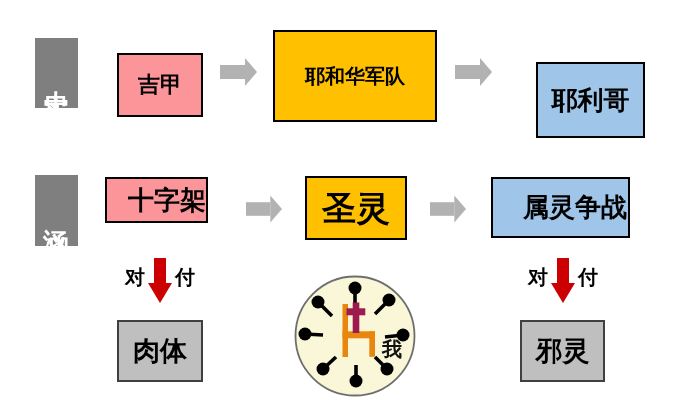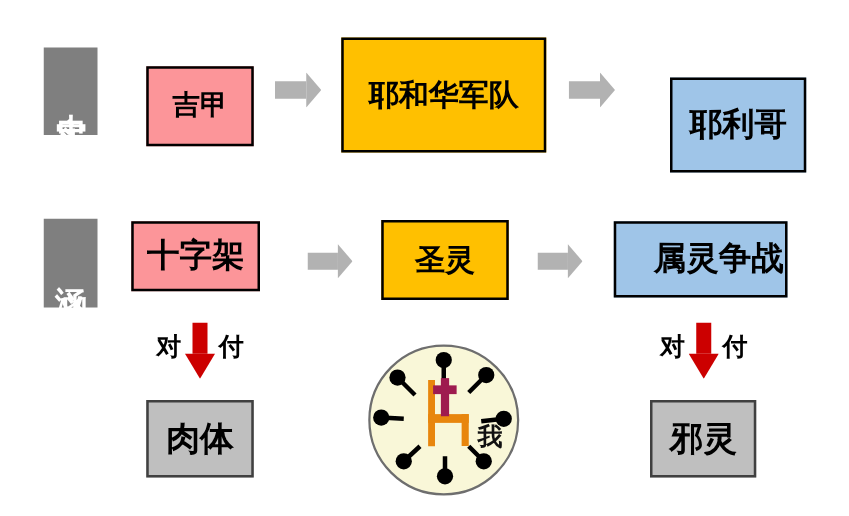--- a/index.html
+++ b/index.html
@@ -85,51 +85,51 @@
     <span>吉甲</span>
   </div>
 
   <span class="abs arrow-wrap" style="left:220px; top:58px;">
     <svg width="37" height="28" viewBox="0 0 37 28">
       <rect x="0" y="7" width="25" height="14" fill="#B2B2B2"></rect>
       <polygon points="25,0 37,14 25,28" fill="#B2B2B2"></polygon>
     </svg>
   </span>
 
-  <div class="fbox gold" style="left:273px; top:30px; width:164px; height:92px; font-size:24px;text-align:right;">
+  <div class="fbox gold" style="left:273px; top:30px; width:164px; height:92px; font-size:20px;text-align:right;">
     <span>耶和华军队</span>
   </div>
 
   <span class="abs arrow-wrap" style="left:455px; top:58px;">
     <svg width="37" height="28" viewBox="0 0 37 28">
       <rect x="0" y="7" width="25" height="14" fill="#B2B2B2"></rect>
       <polygon points="25,0 37,14 25,28" fill="#B2B2B2"></polygon>
     </svg>
   </span>
 
   <div class="fbox blue" style="left:536px; top:42px; width:109px; height:76px; font-size:26px;margin-top:20px;">
     <span>耶利哥</span>
   </div>
 
   <div class="rowlabel" style="left:35px; top:175px; width:43px; height:71px;">
     <span>涵义</span>
   </div>
 
-  <div class="fbox pink" style="left:105px; top:177px; width:103px; height:56px; font-size:26px;">
+  <div class="fbox pink" style="left:105px; top:177px; width:103px; height:46px; font-size:26px;align-items:flex-end;">
     <span>十字架</span>
   </div>
 
   <span class="abs arrow-wrap" style="left:246px; top:195px;">
     <svg width="36" height="28" viewBox="0 0 37 28">
       <rect x="0" y="7" width="25" height="14" fill="#B2B2B2"></rect>
       <polygon points="25,0 37,14 25,28" fill="#B2B2B2"></polygon>
     </svg>
   </span>
 
-  <div class="fbox gold" style="left:305px; top:176px; width:102px; height:64px; font-size:24px;">
+  <div class="fbox gold" style="left:305px; top:176px; width:102px; height:64px; font-size:34px;">
     <span>圣灵</span>
   </div>
 
   <span class="abs arrow-wrap" style="left:430px; top:195px;">
     <svg width="36" height="28" viewBox="0 0 37 28">
       <rect x="0" y="7" width="25" height="14" fill="#B2B2B2"></rect>
       <polygon points="25,0 37,14 25,28" fill="#B2B2B2"></polygon>
     </svg>
   </span>
 

